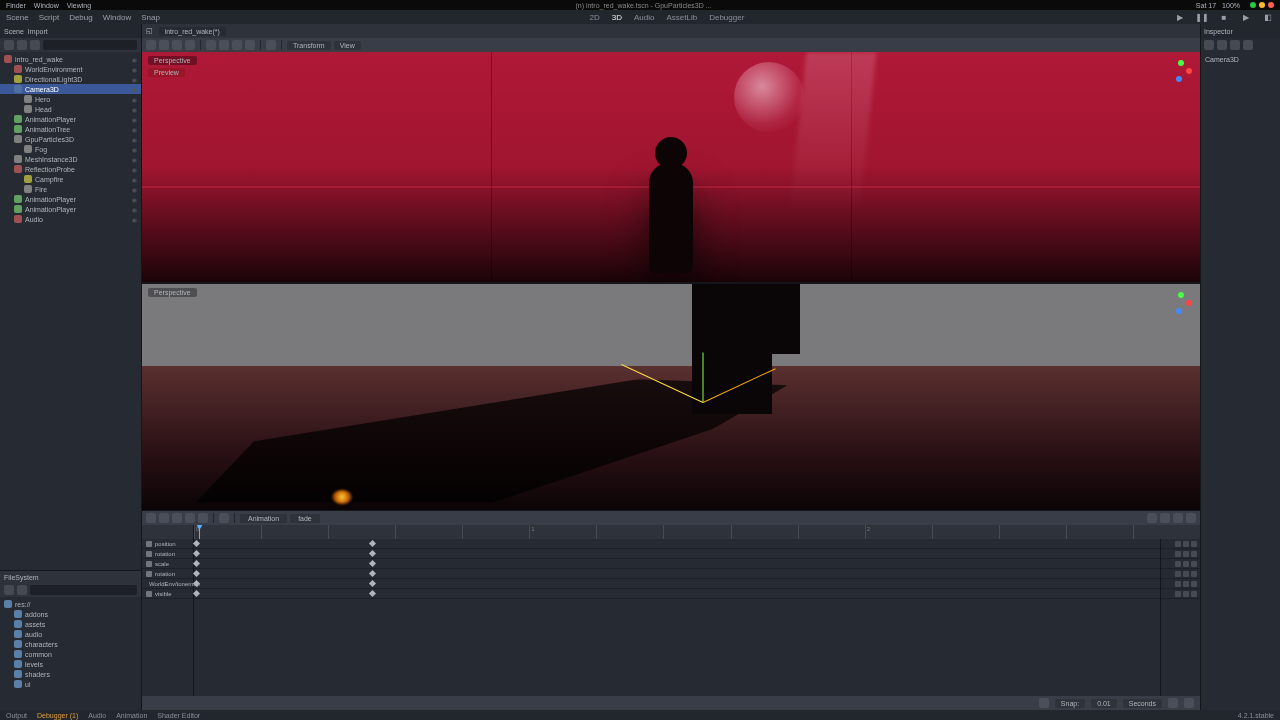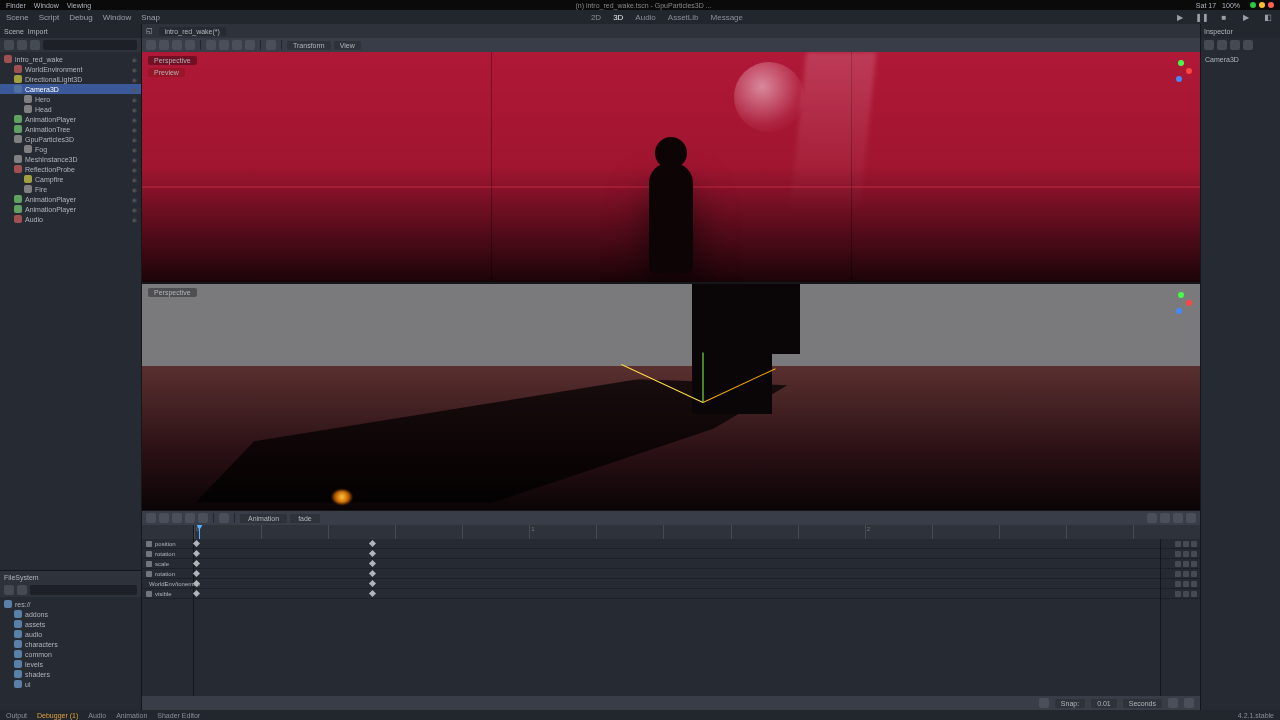--- a/index.html
+++ b/index.html
@@ -164,21 +164,21 @@
   <span>Script</span>
   <span>Debug</span>
   <span>Window</span>
   <span>Snap</span>
   <div class="spacer"></div>
   <div class="workspace-bar" style="height:auto">
     <span class="ws-item">2D</span>
     <span class="ws-item active">3D</span>
     <span class="ws-item">Audio</span>
     <span class="ws-item">AssetLib</span>
-    <span class="ws-item">Message</span>
+    <span class="ws-item">Debugger</span>
   </div>
   <div class="spacer"></div>
   <div class="icon-btn">▶</div>
   <div class="icon-btn">❚❚</div>
   <div class="icon-btn">■</div>
   <div class="icon-btn">▶</div>
   <div class="icon-btn">◧</div>
 </div>
 
 <div class="main-layout">

